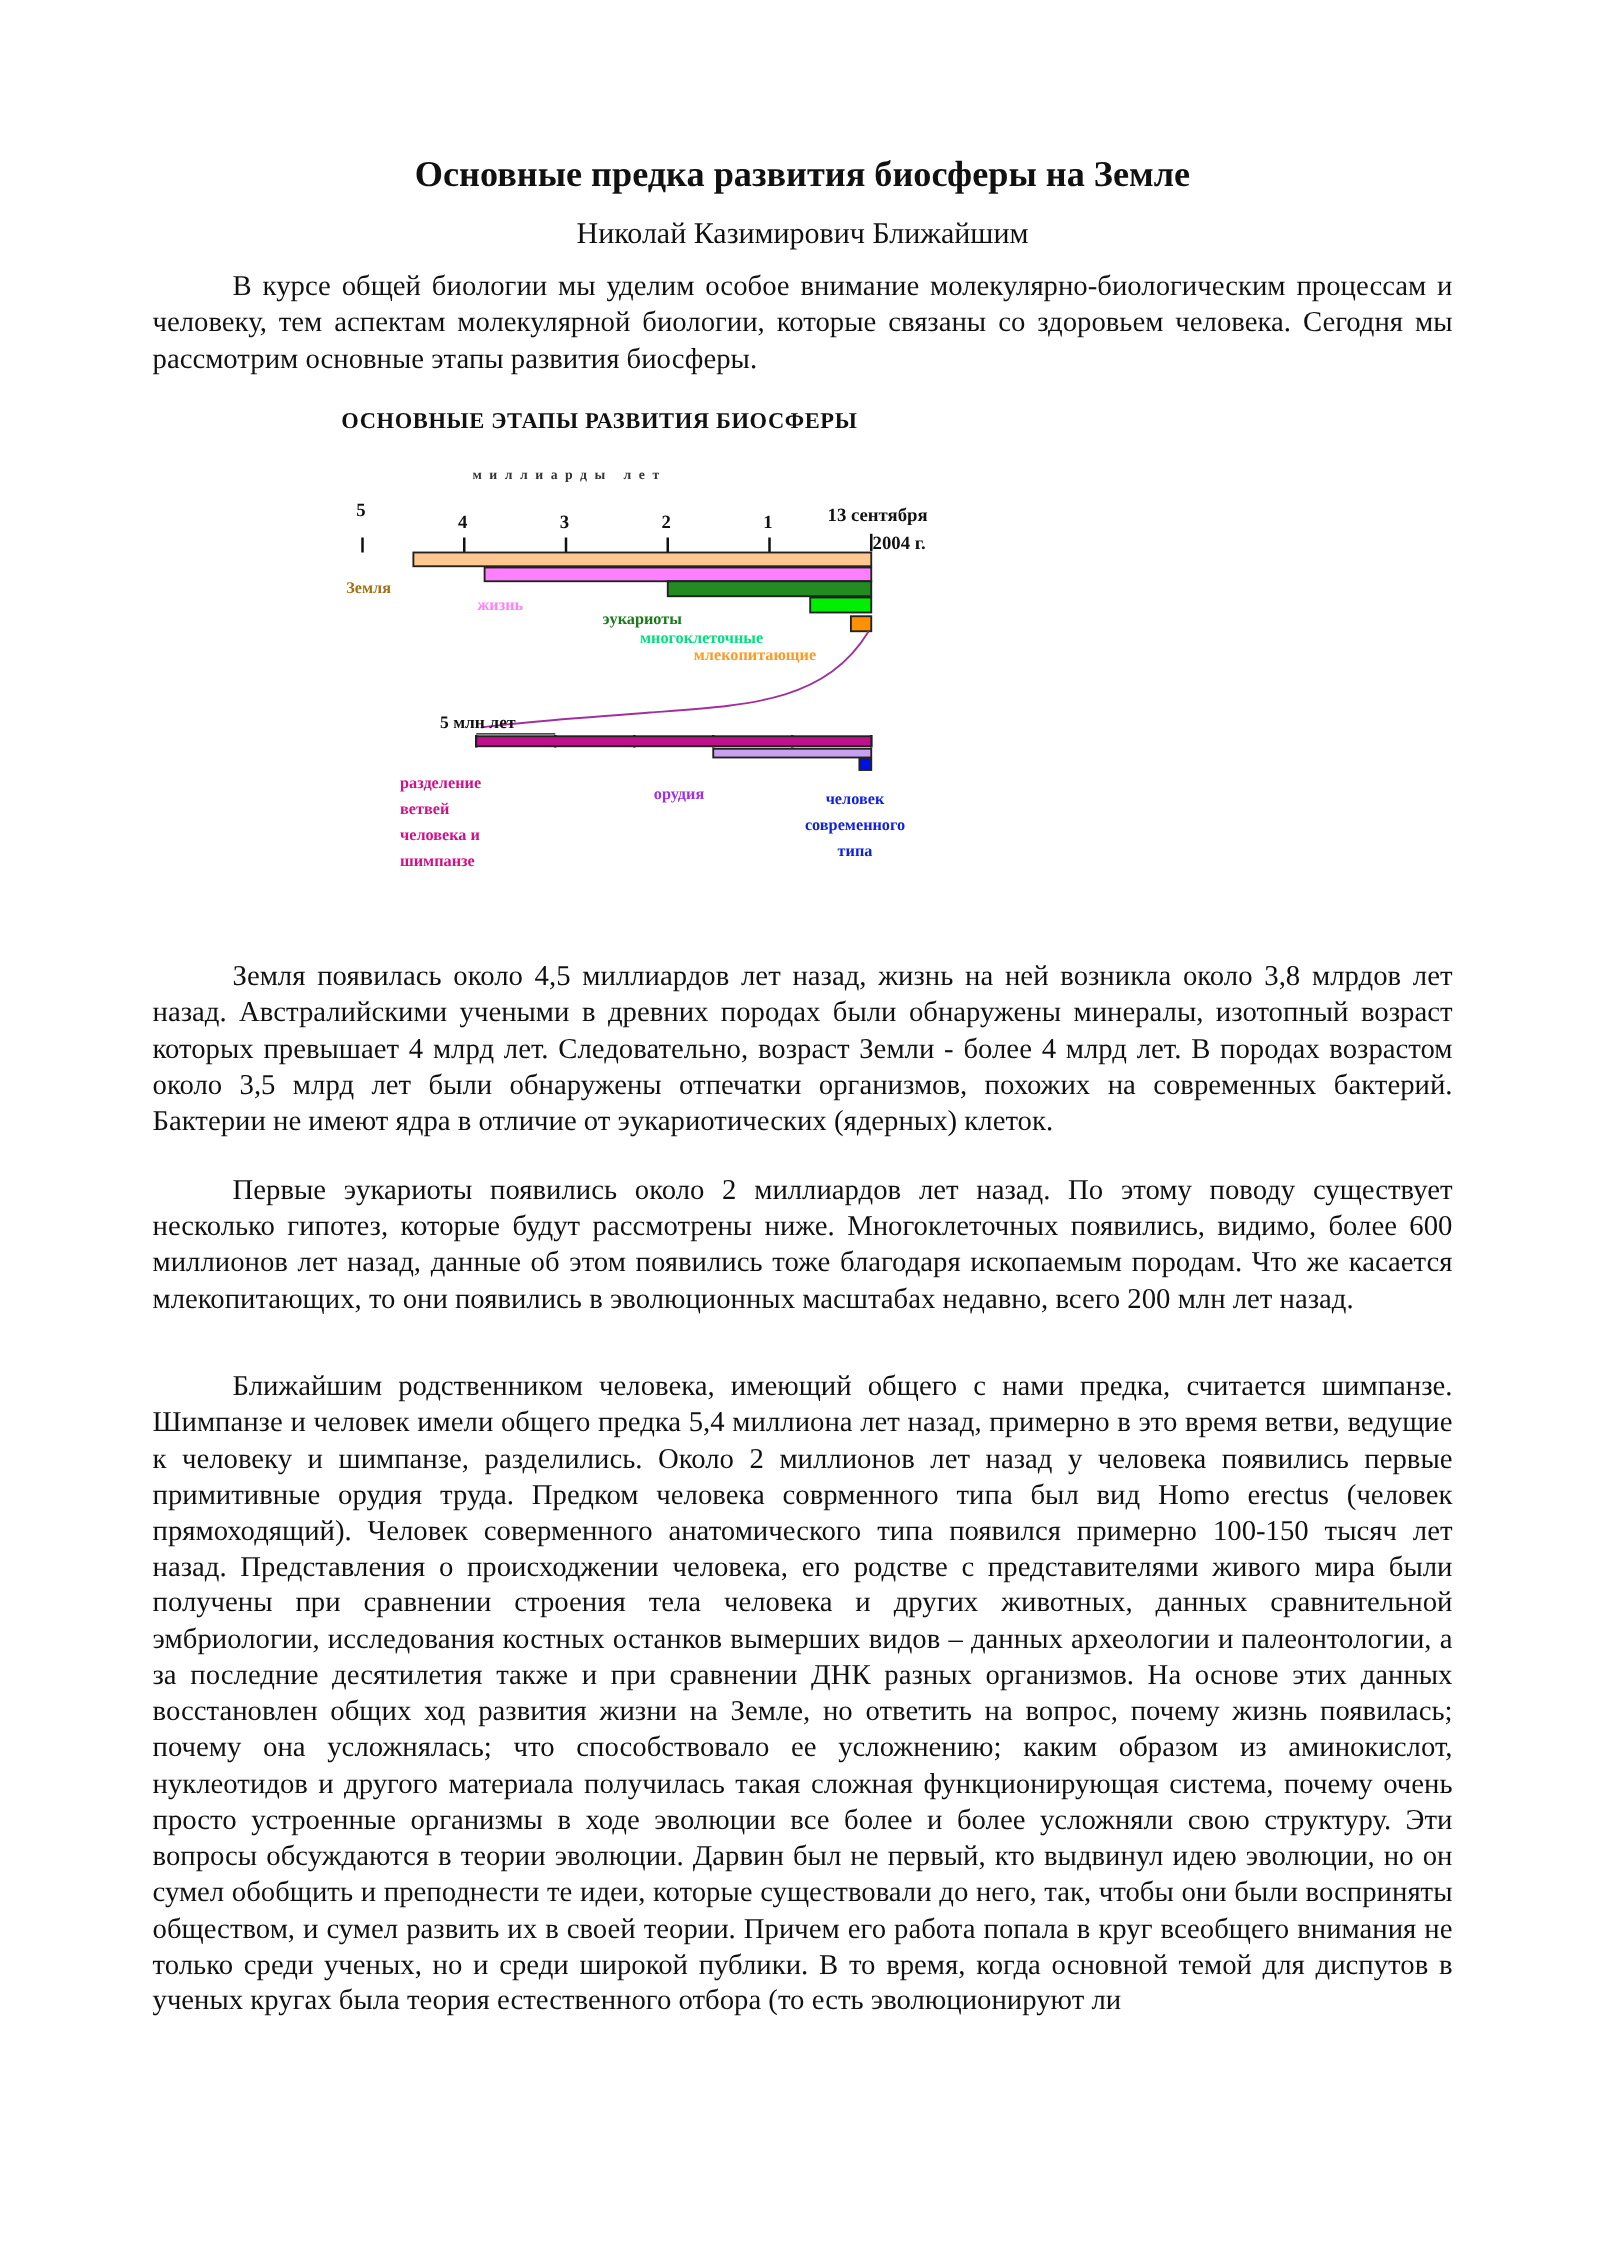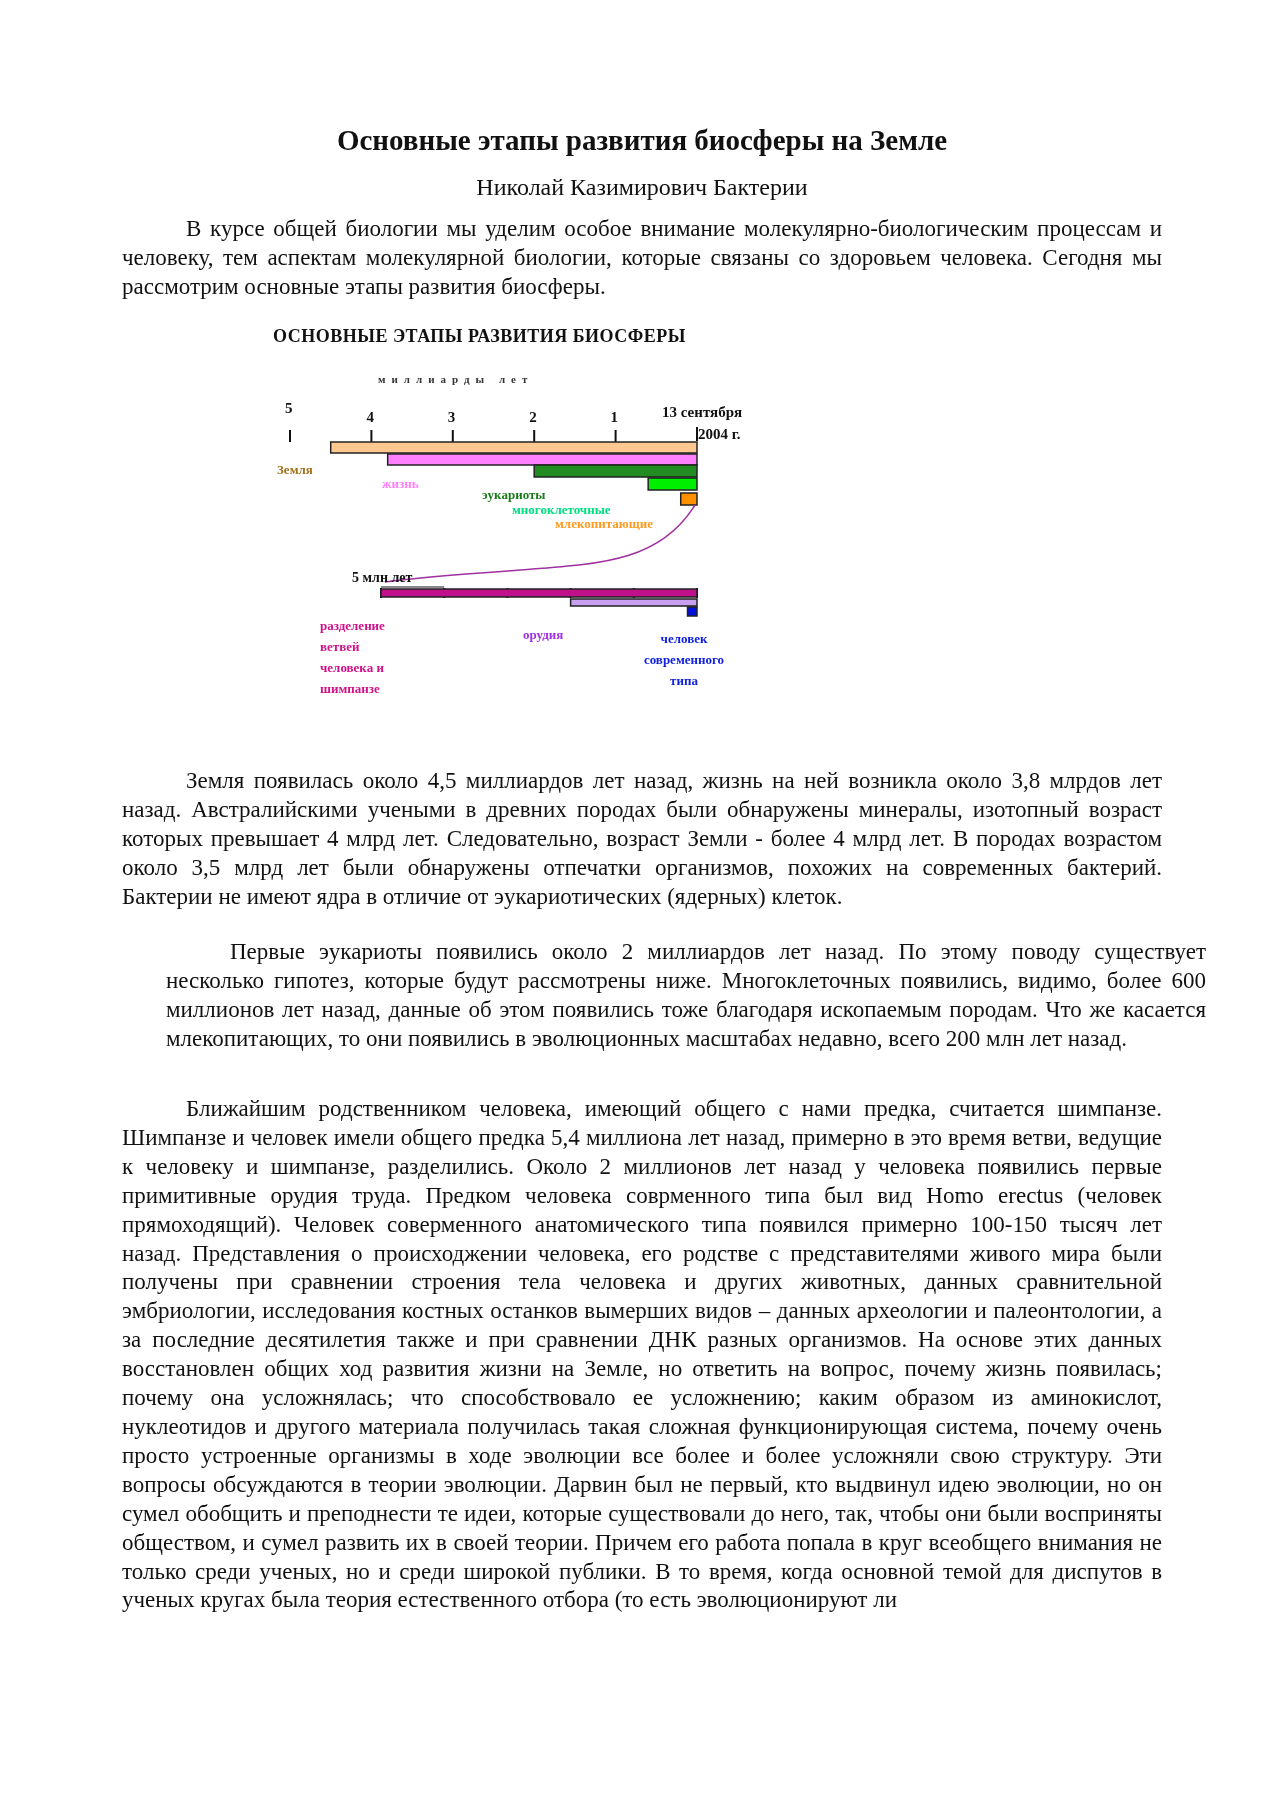--- a/index.html
+++ b/index.html
@@ -6,21 +6,21 @@
   body { width: 1280px; height: 1811px; position: relative; overflow: hidden;
          font-family: "Liberation Serif", "DejaVu Serif", serif; color: #111; }
   .page { position: absolute; left: 122px; top: 0; width: 1040px; }
   h1 { position: absolute; top: 124px; left: 0; width: 1040px; margin: 0; text-align: center;
        font-size: 29px; font-weight: bold; letter-spacing: 0; }
   .author { position: absolute; top: 174px; left: 0; width: 1040px; text-align: center;
             font-size: 24px; }
   p.body { margin: 0; font-size: 23px; line-height: 28.9px; text-align: justify; text-indent: 64px; }
   #intro { position: absolute; top: 215px; left: 0; width: 1040px; }
   #p1 { position: absolute; top: 751px; left: 0; width: 1040px; margin-top: 16px; }
-  #p2 { position: absolute; top: 938px; left: 0; width: 1040px; margin-left: 44px; }
+  #p2 { position: absolute; top: 938px; left: 0; width: 1040px; }
   #p3 { position: absolute; top: 1095px; left: 0; width: 1040px; }
   .fig { position: absolute; left: 0; top: 2px; width: 1280px; height: 740px; pointer-events: none; }
   .fig svg { position: absolute; left: 0; top: 0; }
   .fig svg text { font-family: "Liberation Serif", "DejaVu Serif", serif; font-weight: bold; }
 </style>
 </head>
 <body>
 
 <div class="fig">
   <svg width="1280" height="740" id="fig-svg">
@@ -78,19 +78,19 @@
         <text x="320" y="691" font-size="13" fill="#d0108a" text-anchor="start">шимпанзе</text>
         <text x="523" y="637" font-size="13" fill="#a030e0" text-anchor="start">орудия</text>
         <text x="684" y="641" font-size="13" fill="#1020e0" text-anchor="middle">человек</text>
         <text x="684" y="662" font-size="13" fill="#1020e0" text-anchor="middle">современного</text>
         <text x="684" y="683" font-size="13" fill="#1020e0" text-anchor="middle">типа</text>
       </g>
   </svg>
 </div>
 
 <div class="page">
-  <h1>Основные этапы развития биосферы на Земле</h1>
-  <div class="author">Николай Казимирович Бактерии</div>
+  <h1>Основные предка развития биосферы на Земле</h1>
+  <div class="author">Николай Казимирович Ближайшим</div>
   <p class="body" id="intro">В курсе общей биологии мы уделим особое внимание молекулярно-биологическим процессам и человеку, тем аспектам молекулярной биологии, которые связаны со здоровьем человека. Сегодня мы рассмотрим основные этапы развития биосферы.</p>
   <p class="body" id="p1">Земля появилась около 4,5 миллиардов лет назад, жизнь на ней возникла около 3,8 млрдов лет назад. Австралийскими учеными в древних породах были обнаружены минералы, изотопный возраст которых превышает 4 млрд лет. Следовательно, возраст Земли - более 4 млрд лет. В породах возрастом около 3,5 млрд лет были обнаружены отпечатки организмов, похожих на современных бактерий. Бактерии не имеют ядра в отличие от эукариотических (ядерных) клеток.</p>
   <p class="body" id="p2">Первые эукариоты появились около 2 миллиардов лет назад. По этому поводу существует несколько гипотез, которые будут рассмотрены ниже. Многоклеточных появились, видимо, более 600 миллионов лет назад, данные об этом появились тоже благодаря ископаемым породам. Что же касается млекопитающих, то они появились в эволюционных масштабах недавно, всего 200 млн лет назад.</p>
   <p class="body" id="p3">Ближайшим родственником человека, имеющий общего с нами предка, считается шимпанзе. Шимпанзе и человек имели общего предка 5,4 миллиона лет назад, примерно в это время ветви, ведущие к человеку и шимпанзе, разделились. Около 2 миллионов лет назад у человека появились первые примитивные орудия труда. Предком человека соврменного типа был вид Homo erectus (человек прямоходящий). Человек соверменного анатомического типа появился примерно 100-150 тысяч лет назад. Представления о происходжении человека, его родстве с представителями живого мира были получены при сравнении строения тела человека и других животных, данных сравнительной эмбриологии, исследования костных останков вымерших видов – данных археологии и палеонтологии, а за последние десятилетия также и при сравнении ДНК разных организмов. На основе этих данных восстановлен общих ход развития жизни на Земле, но ответить на вопрос, почему жизнь появилась; почему она усложнялась; что способствовало ее усложнению; каким образом из аминокислот, нуклеотидов и другого материала получилась такая сложная функционирующая система, почему очень просто устроенные организмы в ходе эволюции все более и более усложняли свою структуру. Эти вопросы обсуждаются в теории эволюции. Дарвин был не первый, кто выдвинул идею эволюции, но он сумел обобщить и преподнести те идеи, которые существовали до него, так, чтобы они были восприняты обществом, и сумел развить их в своей теории. Причем его работа попала в круг всеобщего внимания не только среди ученых, но и среди широкой публики. В то время, когда основной темой для диспутов в ученых кругах была теория естественного отбора (то есть эволюционируют ли</p>
 </div>
 
 </body></html>

